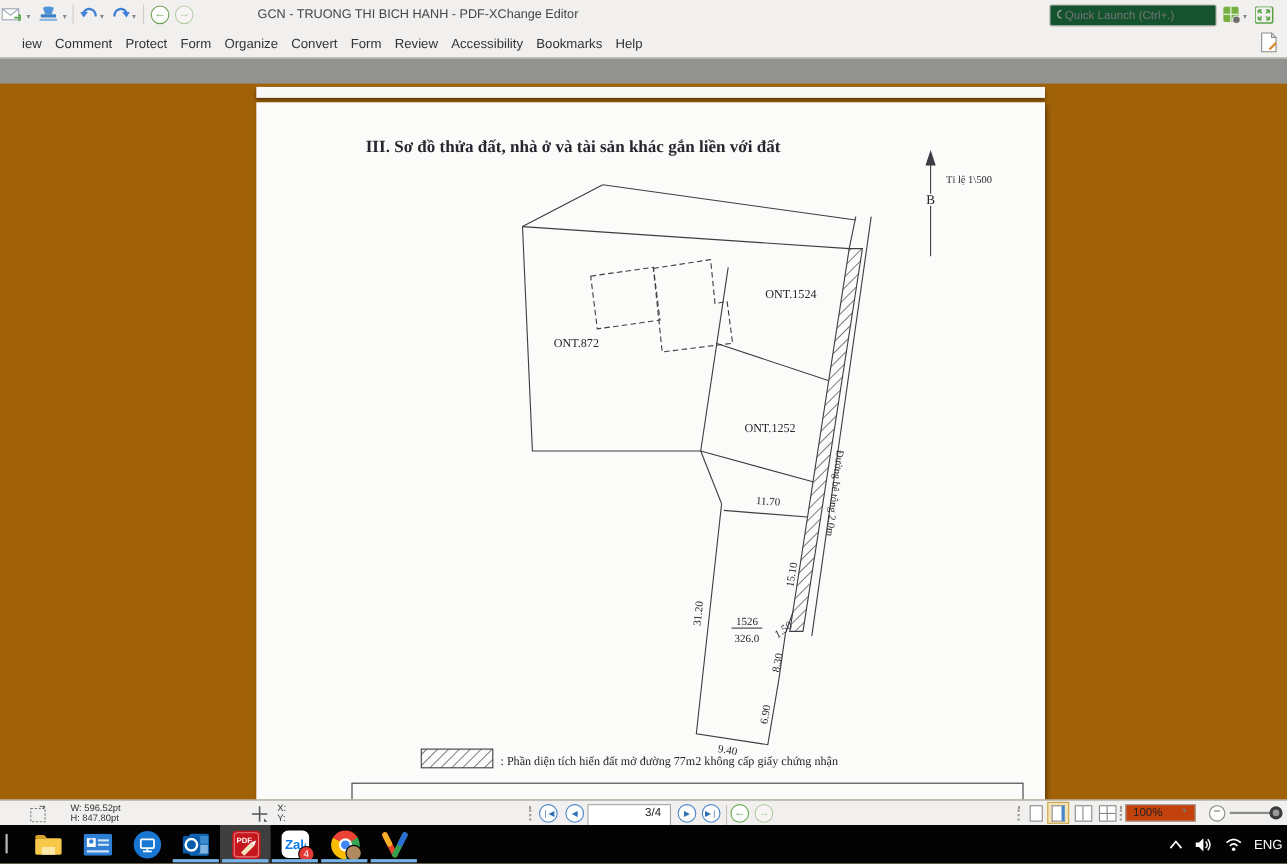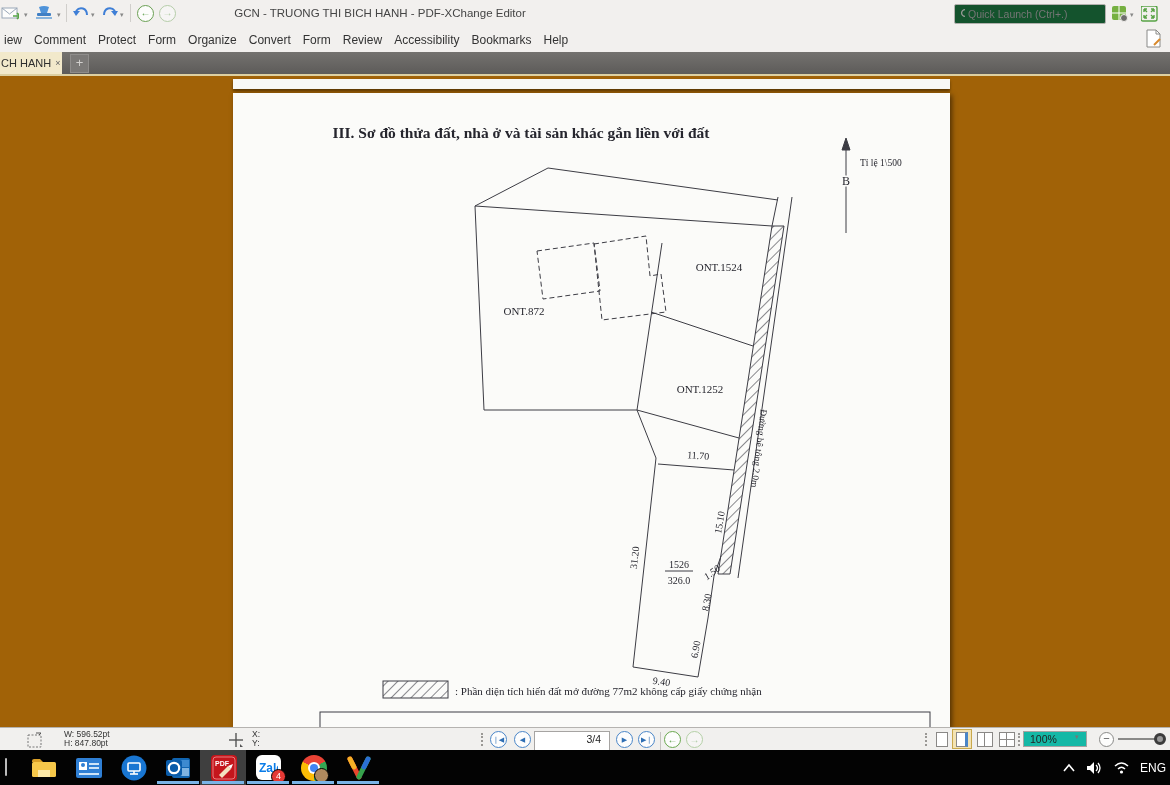--- a/index.html
+++ b/index.html
@@ -2,21 +2,21 @@
 <html><head>
 <meta charset="utf-8">
 <style>
   html,body{margin:0;padding:0;background:#555;}
   #app{position:relative;width:1170px;height:785px;overflow:hidden;
        font-family:"Liberation Sans",sans-serif;background:#929290;}
   .abs{position:absolute;}
   
   .titlebar{position:absolute;top:0;left:0;width:1170px;height:52px;background:#f2f0ee;border-bottom:1px solid #b9b6b2;}
   .win-title{position:absolute;top:7px;left:230px;width:300px;text-align:center;font-size:11.5px;color:#454545;white-space:nowrap;}
-  .menu-row{position:absolute;top:28px;left:2px;height:24px;display:flex;gap:8px;align-items:center;}
+  .menu-row{position:absolute;top:28px;left:18px;height:24px;display:flex;gap:8px;align-items:center;}
   .menu-item{font-size:12px;color:#333;padding:0 2px;white-space:nowrap;}
   .tool-panel{position:absolute;top:0;left:568px;width:72px;height:52px;background:#f0e3b8;border-top:2px solid #c9a23e;box-sizing:border-box;}
   .tool-panel .t1{position:absolute;top:6px;left:0;width:72px;text-align:center;font-size:11px;color:#3c3c34;}
   .tool-panel .t2{position:absolute;top:31px;left:0;width:72px;text-align:center;font-size:11px;color:#3c3c34;}
   .qa-ico{position:absolute;top:5px;width:18px;height:16px;}
   .caret{position:absolute;top:11px;font-size:7px;color:#888;}
   .vsep{position:absolute;top:4px;width:1px;height:18px;background:#d0cecb;}
   .circ-btn{position:absolute;top:5px;width:15px;height:15px;border:1.5px solid #6aa053;border-radius:50%;
             color:#5a9e46;font-size:10px;line-height:14px;text-align:center;background:#fdfdfc;}
   .ql-box{position:absolute;top:4px;left:954px;width:150px;height:18px;border:1px solid #b2b0ad;border-radius:2px;background:#14532d;display:flex;align-items:center;}
@@ -36,21 +36,21 @@
   
   .statusbar{position:absolute;top:727px;left:0;width:1170px;height:23px;background:#f1f0ee;border-top:1px solid #b5b3b0;box-sizing:border-box;}
   .st-txt{font-size:8.5px;color:#333;line-height:9.5px;white-space:nowrap;}
   .pg-circ{position:absolute;top:3px;width:15px;height:15px;border:1.5px solid #4a86c8;border-radius:50%;background:#fdfdfd;
            color:#2f6fb4;font-size:7px;display:flex;align-items:center;justify-content:center;}
   .pg-circ.green{border-color:#6aa84f;color:#5a9e46;font-size:10px;}
   .pg-box{position:absolute;top:3px;left:534px;width:76px;height:33px;border:1px solid #a6a4a2;background:#fff;
           font-size:10.5px;color:#222;text-align:right;padding:1px 8px 0 0;box-sizing:border-box;}
   .grip{position:absolute;top:5px;width:4px;height:13px;border-left:2px dotted #9a9895;}
   .lay-ico{position:absolute;top:4px;width:12px;height:15px;background:#fff;border:1px solid #8a8886;box-sizing:border-box;}
-  .zoom-box{position:absolute;top:3px;left:1023px;width:64px;height:16px;border:1px solid #a6a4a2;background:#14b8a6;
+  .zoom-box{position:absolute;top:3px;left:1023px;width:64px;height:16px;border:1px solid #a6a4a2;background:#c2410c;
             font-size:10.5px;color:#222;padding:1px 0 0 6px;box-sizing:border-box;}
   .zoom-caret{position:absolute;top:5px;left:1075px;font-size:7px;color:#777;}
   
   .taskbar{position:absolute;top:750px;left:0;width:1170px;height:35px;background:#030303;}
   .tb-slot{position:absolute;top:0;width:45px;height:35px;display:flex;align-items:center;justify-content:center;}
   .tb-underline{position:absolute;top:31px;height:3px;width:42px;background:#79b3e6;}
   .tray{position:absolute;top:0;right:4px;height:35px;display:flex;align-items:center;gap:10px;color:#fff;}
   .tray .lang{font-size:12px;color:#fff;}
   .badge{position:absolute;right:-5px;bottom:-4px;width:13px;height:13px;background:#e53935;border-radius:50%;
          color:#fff;font-size:9px;line-height:13px;text-align:center;border:1px solid #030303;}
@@ -127,27 +127,20 @@
       <path d="M3 12 L6 9 M3 12 L3 9 M3 12 L6 12" stroke="#58a345" stroke-width="1.4"></path>
       <path d="M13 12 L10 9 M13 12 L13 9 M13 12 L10 12" stroke="#58a345" stroke-width="1.4"></path>
     </svg>
     <svg class="abs" style="left:1146px;top:29px" width="16" height="20">
       <path d="M1 1 L10 1 L14 5 L14 18 L1 18 Z" fill="#fff" stroke="#8a8a88"></path>
       <path d="M10 1 L10 5 L14 5" fill="none" stroke="#8a8a88"></path>
       <line x1="8" y1="16" x2="14" y2="10" stroke="#d98a2b" stroke-width="2"></line>
     </svg>
   </div>
 
-  <div class="tabbar">
-    <div class="tab-active">
-      <span class="lbl">CH HANH</span>
-      <span class="tab-close">×</span>
-    </div>
-    <div class="tab-new">+</div>
-  </div>
 
   <div class="doc-area">
     <div class="prev-page"></div>
     <div class="page">
       <svg width="717" height="634" viewBox="0 0 717 634">
         <defs>
           <pattern id="hatch" patternUnits="userSpaceOnUse" width="7" height="7" patternTransform="rotate(45)">
             <line x1="0" y1="0" x2="0" y2="7" stroke="#3a3a42" stroke-width="1.2"></line>
           </pattern>
         </defs>

